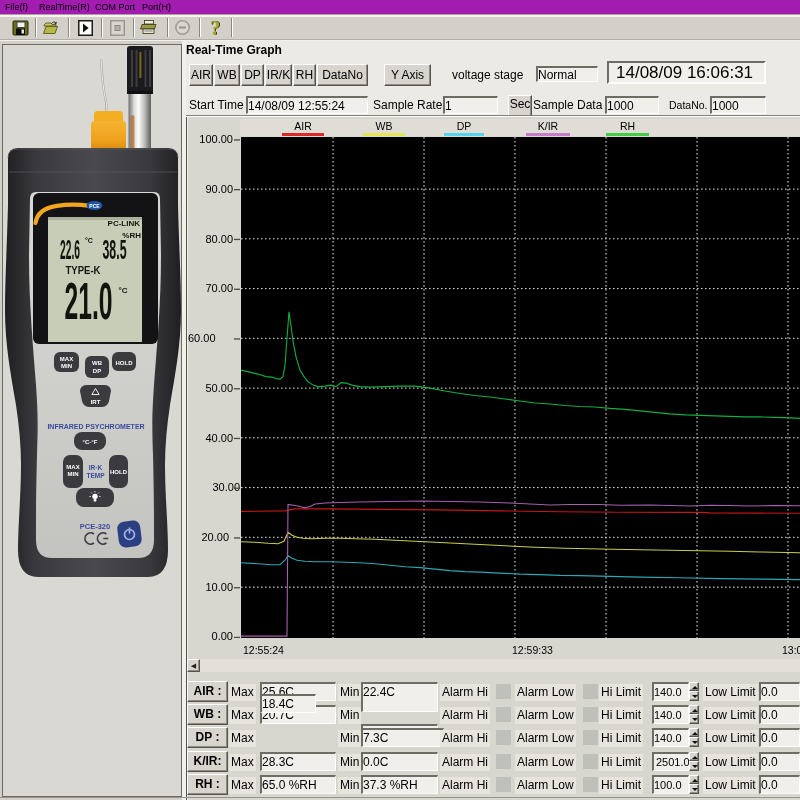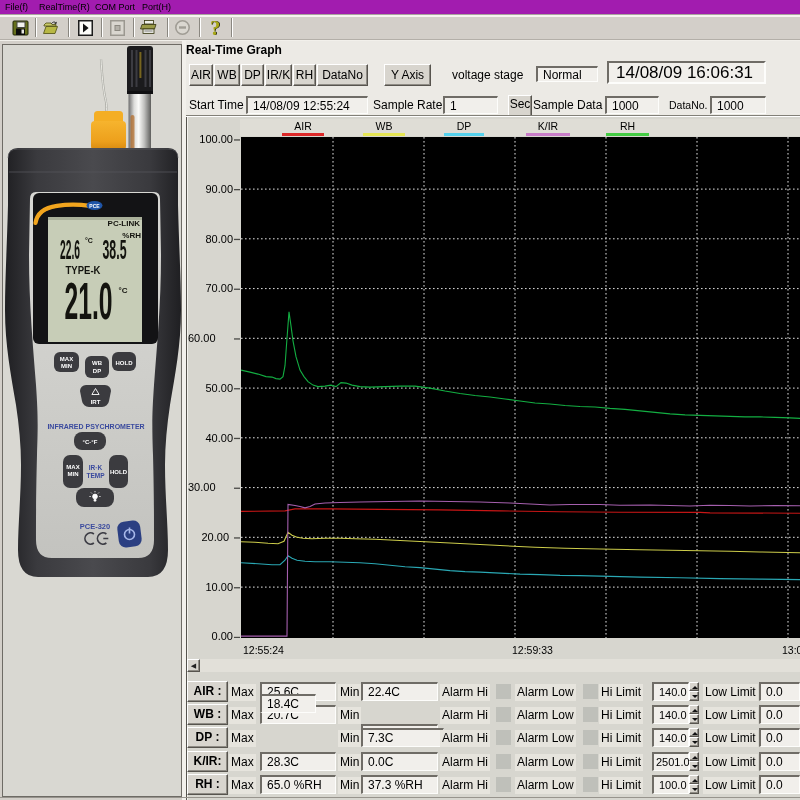--- a/index.html
+++ b/index.html
@@ -1,19 +1,19 @@
 <!DOCTYPE html>
 <html><head><meta charset="utf-8"><style>
 *{margin:0;padding:0;box-sizing:border-box}
 html,body{width:800px;height:800px;overflow:hidden}
 body{position:relative;background:#d3cfc9;font-family:"Liberation Sans",sans-serif;font-size:12px;color:#000}
 .abs{position:absolute}
 .sunken{background:#f1efeb;border-top:2px solid #6f6c66;border-left:2px solid #6f6c66;border-bottom:1px solid #fdfdfb;border-right:1px solid #fdfdfb}
 .raised{background:#d8d5ce;border-top:1px solid #fff;border-left:1px solid #fff;border-bottom:1px solid #57544e;border-right:1px solid #57544e;box-shadow:inset -1px -1px 0 #8f8c85}
-.fld{line-height:15px;padding-left:5px;white-space:nowrap}
+.fld{line-height:15px;white-space:nowrap}
 .lbl{white-space:nowrap}
 .lb{background:#e6e4dd;padding:1px 2px 2px 2px;margin-top:-1px}
 .btn{text-align:center}
 </style></head>
 <body>
 
 <div class="abs" style="left:0;top:0;width:800px;height:14px;background:#a21caf">
  <span class="abs" style="left:5px;top:2px;font-size:9px">File(f)</span>
  <span class="abs" style="left:39px;top:2px;font-size:9px">RealTime(R)</span>
  <span class="abs" style="left:95px;top:2px;font-size:9px">COM Port</span>
@@ -257,21 +257,21 @@
 </div>
 
 <div id="ylabels" style="font-size:11px">
 <div class="abs" style="left:188px;top:133px;width:45px;text-align:right">100.00</div>
 <div class="abs" style="left:188px;top:183px;width:45px;text-align:right">90.00</div>
 <div class="abs" style="left:188px;top:233px;width:45px;text-align:right">80.00</div>
 <div class="abs" style="left:188px;top:282px;width:45px;text-align:right">70.00</div>
 <div class="abs" style="left:188px;top:332px;width:45px;text-align:left">60.00</div>
 <div class="abs" style="left:188px;top:382px;width:45px;text-align:right">50.00</div>
 <div class="abs" style="left:188px;top:432px;width:45px;text-align:right">40.00</div>
-<div class="abs" style="left:188px;top:481px;width:52px;text-align:left">30.00</div>
+<div class="abs" style="left:188px;top:481px;width:52px;text-align:right">30.00</div>
 <div class="abs" style="left:184px;top:531px;width:45px;text-align:right">20.00</div>
 <div class="abs" style="left:188px;top:581px;width:45px;text-align:right">10.00</div>
 <div class="abs" style="left:188px;top:630px;width:45px;text-align:right">0.00</div>
 </div>
 
 <div id="chart">
 <svg class="abs" style="left:241px;top:137px" width="559" height="501" viewBox="0 0 559 501">
 <rect x="0" y="0" width="559" height="501" fill="#000"></rect>
 <g stroke="#e2e2e2" stroke-width="1" stroke-dasharray="1.6 2.4">
         <line x1="0" y1="450.1" x2="559" y2="450.1"></line>
@@ -316,21 +316,21 @@
 <span class="abs lbl" style="left:782px;top:644px;font-size:10.5px">13:03:42</span>
 
 <div class="abs" style="left:187px;top:659px;width:613px;height:13px;background:#e2e0d9"></div>
 <div class="abs raised" style="left:187px;top:659px;width:13px;height:13px;font-size:7px;text-align:center;line-height:11px;color:#222">◀</div>
 
 <div id="table">
 <div class="abs raised btn" style="left:187px;top:681px;width:41px;height:21px;line-height:19px;font-weight:bold">AIR&nbsp;:</div>
 <span class="abs lbl lb" style="left:229px;top:685px">Max</span>
 <div class="abs sunken fld" style="left:260px;top:682px;width:76px;height:19px;line-height:17px">25.6C</div>
 <span class="abs lbl lb" style="left:338px;top:685px">Min</span>
-<div class="abs sunken fld" style="left:361px;top:682px;width:77px;height:19px;line-height:17px">22.4C</div>
+<div class="abs sunken fld" style="left:361px;top:682px;width:77px;height:30px;line-height:17px">22.4C</div>
 <span class="abs lbl lb" style="left:440px;top:685px">Alarm Hi</span>
 <div class="abs" style="left:496px;top:684px;width:15px;height:15px;background:#bfc0ba"></div>
 <span class="abs lbl lb" style="left:515px;top:685px">Alarm Low</span>
 <div class="abs" style="left:583px;top:684px;width:15px;height:15px;background:#bfc0ba"></div>
 <span class="abs lbl lb" style="left:599px;top:685px">Hi Limit</span>
 <div class="abs sunken fld" style="left:652px;top:682px;width:37px;height:19px;line-height:17px;font-size:11px">140.0</div>
 <div class="abs raised" style="left:689px;top:682px;width:10px;height:9px">
       <i class="abs" style="left:1.5px;top:2.5px;border-left:3px solid transparent;border-right:3px solid transparent;border-bottom:3.5px solid #111"></i>
     </div>
 <div class="abs raised" style="left:689px;top:691px;width:10px;height:10px">

